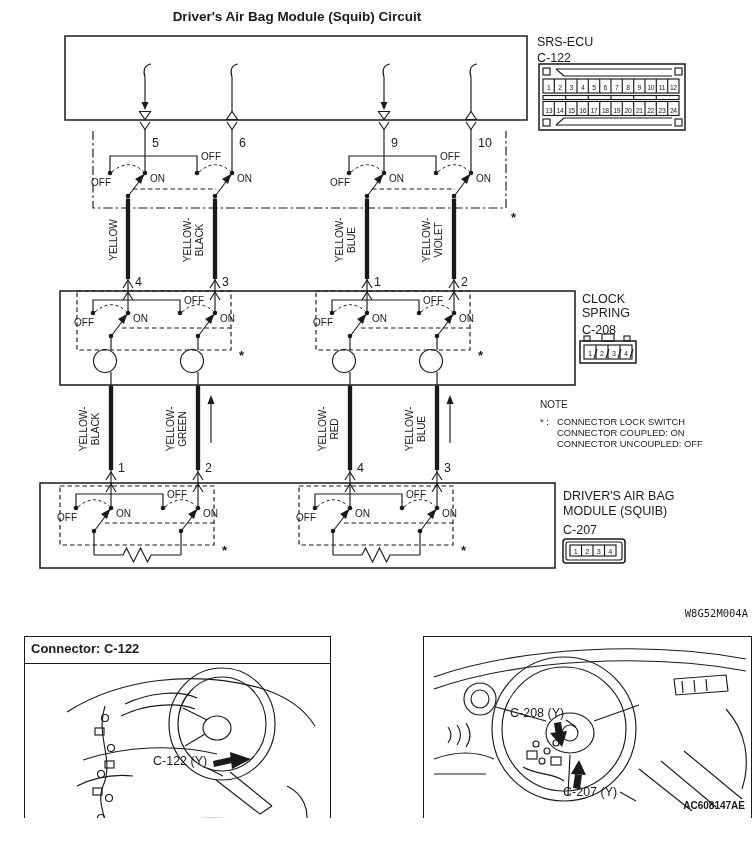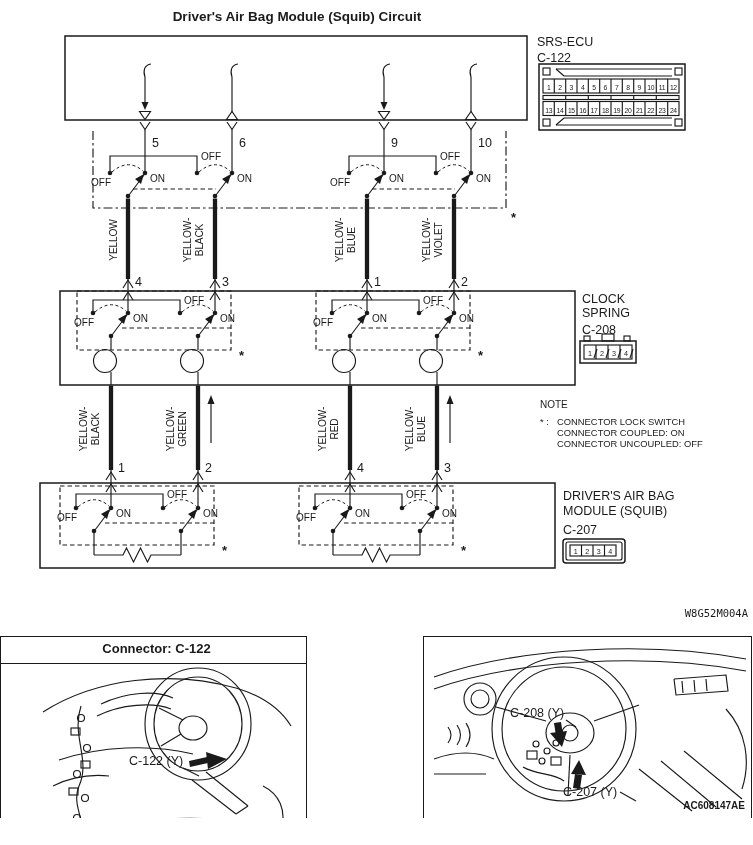--- a/index.html
+++ b/index.html
@@ -445,21 +445,21 @@
     <text class="t75" x="575.8" y="553.5" text-anchor="middle">1</text>
     <text class="t75" x="587.3" y="553.5" text-anchor="middle">2</text>
     <text class="t75" x="598.8" y="553.5" text-anchor="middle">3</text>
     <text class="t75" x="610.3" y="553.5" text-anchor="middle">4</text>
   </g>
 
   <text class="tmono" x="748" y="617" text-anchor="end">W8G52M004A</text>
 </svg>
 
 
-<div class="panel" style="left:0;top:636px;width:305px;height:206px;text-align:center;">
+<div class="panel" style="left:24px;top:636px;width:305px;height:206px;">
   <div class="panel-header">Connector: C-122</div>
   <svg width="302" height="177" viewBox="0 0 302 177">
     <g class="s">
       <path d="M42,48 C95,14 170,6 235,24"></path>
           <path d="M235,24 C262,32 280,46 290,62"></path>
       <ellipse cx="197" cy="60" rx="53" ry="56"></ellipse>
           <ellipse cx="197" cy="60" rx="44" ry="47"></ellipse>
           <ellipse cx="192" cy="64" rx="14" ry="12"></ellipse>
       <line x1="180" y1="70" x2="160" y2="82"></line>
           <line x1="182" y1="56" x2="158" y2="44"></line>

